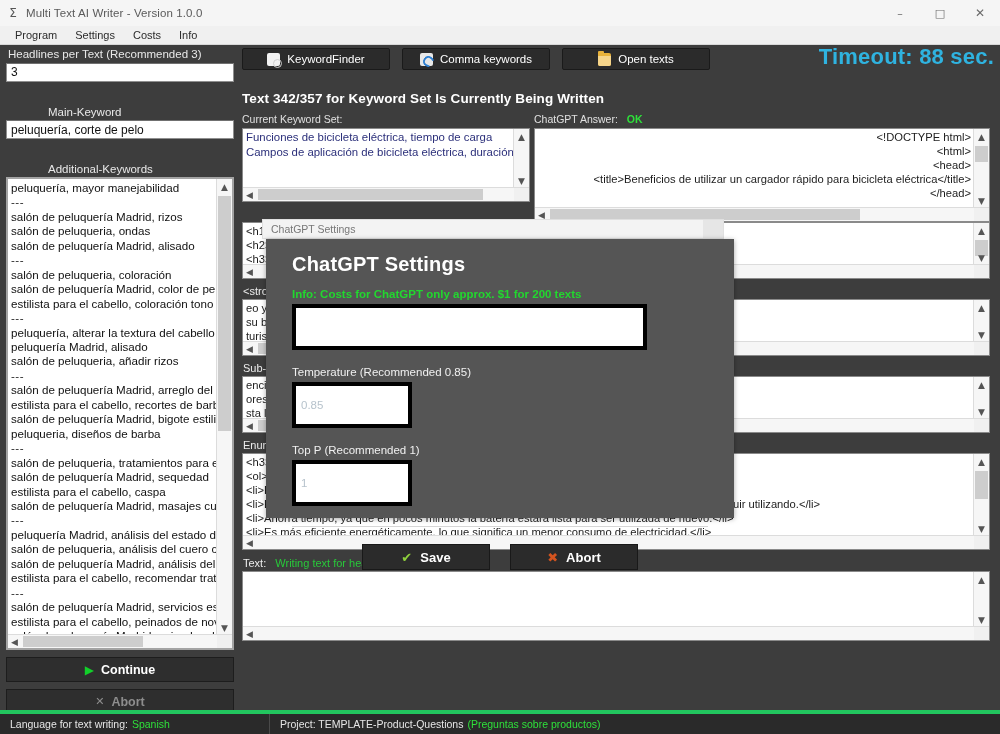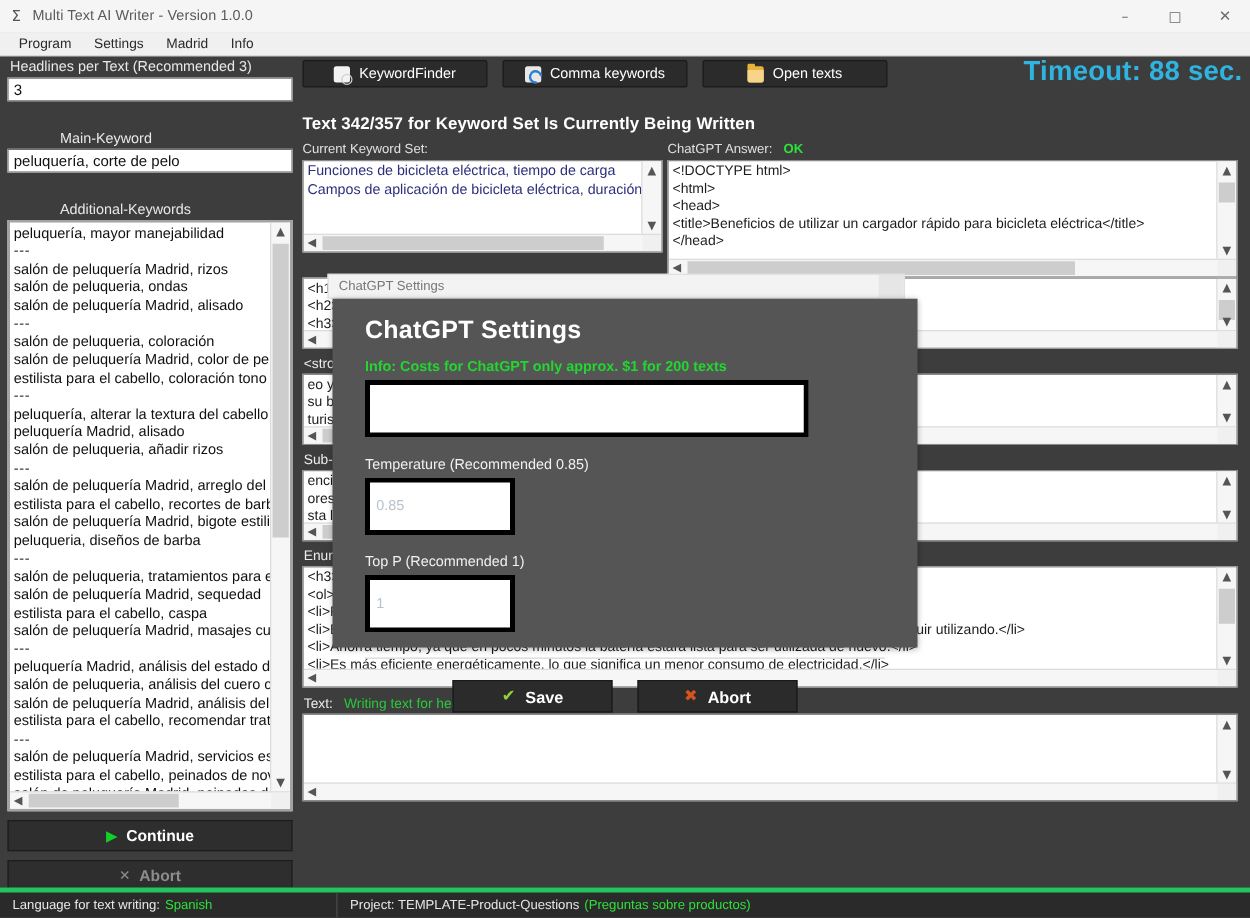--- a/index.html
+++ b/index.html
@@ -180,21 +180,21 @@
     <div class="tb-ctrls">
       <div class="tb-btn">–</div>
       <div class="tb-btn">□</div>
       <div class="tb-btn close">✕</div>
     </div>
   </div>
 
   <div class="menubar">
     <div class="menu-item">Program</div>
     <div class="menu-item">Settings</div>
-    <div class="menu-item">Madrid</div>
+    <div class="menu-item">Costs</div>
     <div class="menu-item">Info</div>
   </div>
 
   <div class="left">
     <div class="lbl">Headlines per Text (Recommended 3)</div>
     <input class="txtin" value="3" style="">
 
     <div class="lbl tight">Main-Keyword</div>
     <input class="txtin" value="peluquería, corte de pelo" style="">
 
@@ -295,21 +295,21 @@
             <div class="arw r">▶</div>
           </div>
           <div class="corner"></div>
         </div>
       </div>
       <div style="width:456px;margin-left:4px;">
         <div class="sublbl">
           <span>ChatGPT Answer:</span>
           <span class="ok">OK</span>
         </div>
-        <div class="tbox" style="height:94px;">
+        <div class="tbox" style="height:94px;text-align:right;">
           <div class="inner" id="answer">
               <div>&lt;!DOCTYPE html&gt;</div>
               <div>&lt;html&gt;</div>
               <div>&lt;head&gt;</div>
               <div>&lt;title&gt;Beneficios de utilizar un cargador rápido para bicicleta eléctrica&lt;/title&gt;</div>
               <div>&lt;/head&gt;</div>
             </div>
           <div class="vsb">
             <div class="arw">▲</div>
             <div class="thumb" style="top:17px;height:16px;"></div>

